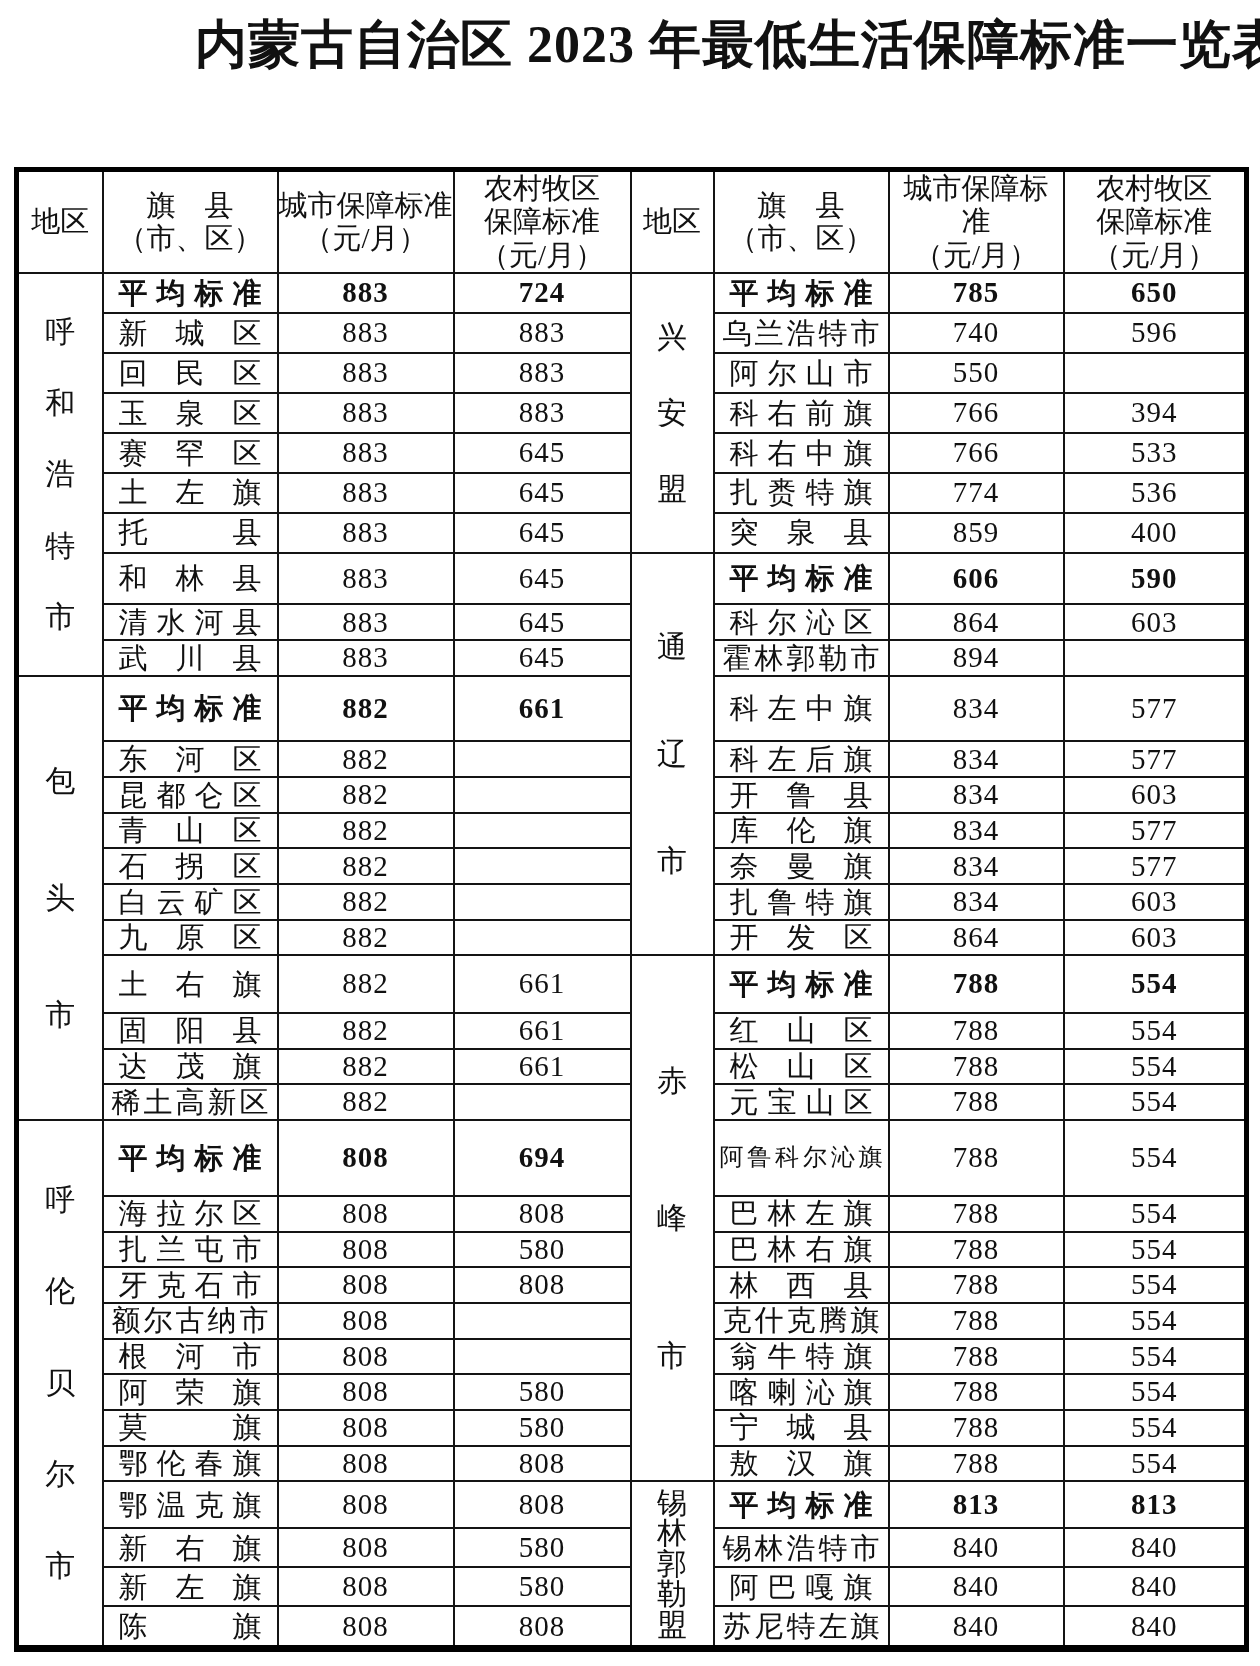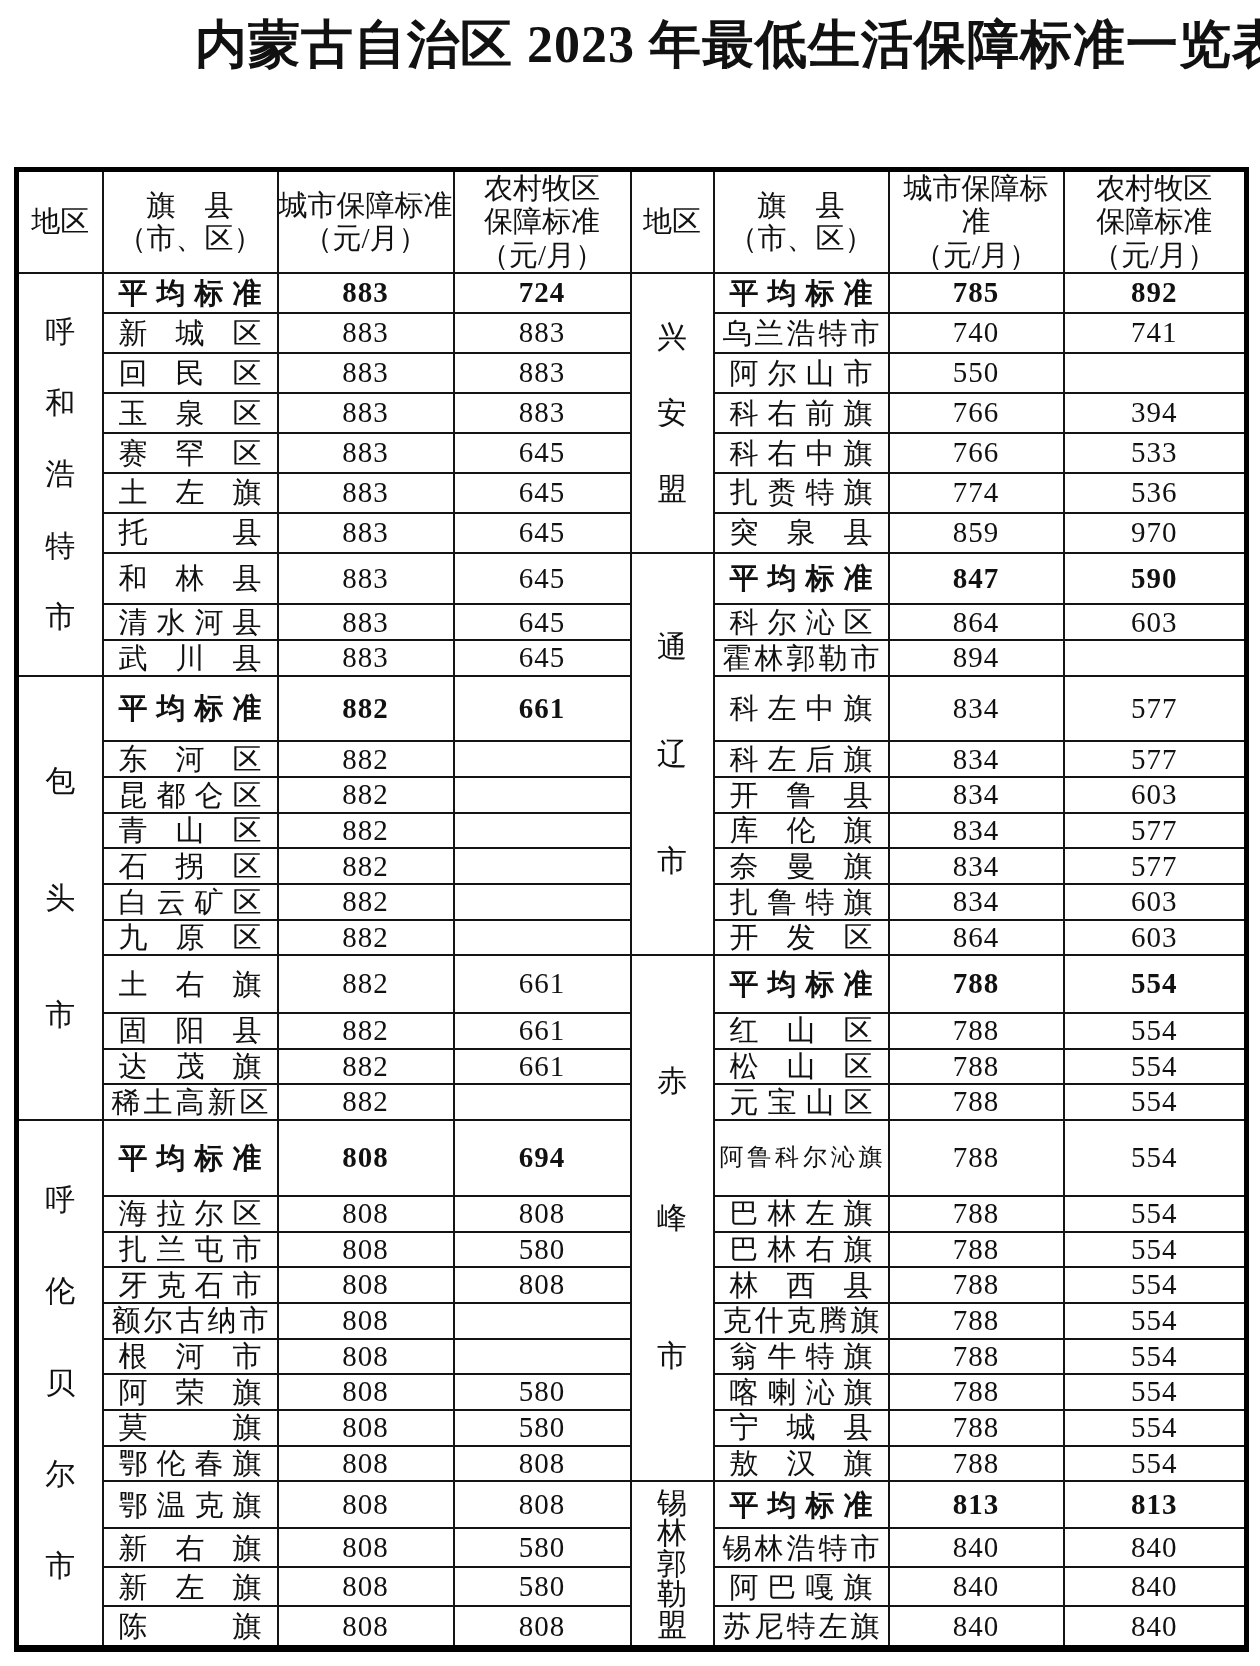--- a/index.html
+++ b/index.html
@@ -139,21 +139,21 @@
           </td>
           <td class="bold-row">
             <div class="spread">
               <span>平</span>
               <span>均</span>
               <span>标</span>
               <span>准</span>
             </div>
           </td>
           <td class="num-cell bold-row">785</td>
-          <td class="num-cell bold-row">892</td>
+          <td class="num-cell bold-row">650</td>
         </tr>
         <tr>
           <td>
             <div class="spread">
               <span>新</span>
               <span>城</span>
               <span>区</span>
             </div>
           </td>
           <td class="num-cell">883</td>
@@ -161,21 +161,21 @@
           <td>
             <div class="spread snug">
               <span>乌</span>
               <span>兰</span>
               <span>浩</span>
               <span>特</span>
               <span>市</span>
             </div>
           </td>
           <td class="num-cell">740</td>
-          <td class="num-cell">741</td>
+          <td class="num-cell">596</td>
         </tr>
         <tr>
           <td>
             <div class="spread">
               <span>回</span>
               <span>民</span>
               <span>区</span>
             </div>
           </td>
           <td class="num-cell">883</td>
@@ -264,21 +264,21 @@
           <td class="num-cell">883</td>
           <td class="num-cell">645</td>
           <td>
             <div class="spread">
               <span>突</span>
               <span>泉</span>
               <span>县</span>
             </div>
           </td>
           <td class="num-cell">859</td>
-          <td class="num-cell">970</td>
+          <td class="num-cell">400</td>
         </tr>
         <tr>
           <td>
             <div class="spread">
               <span>和</span>
               <span>林</span>
               <span>县</span>
             </div>
           </td>
           <td class="num-cell">883</td>
@@ -291,21 +291,21 @@
             </div>
           </td>
           <td class="bold-row">
             <div class="spread">
               <span>平</span>
               <span>均</span>
               <span>标</span>
               <span>准</span>
             </div>
           </td>
-          <td class="num-cell bold-row">847</td>
+          <td class="num-cell bold-row">606</td>
           <td class="num-cell bold-row">590</td>
         </tr>
         <tr>
           <td>
             <div class="spread">
               <span>清</span>
               <span>水</span>
               <span>河</span>
               <span>县</span>
             </div>

